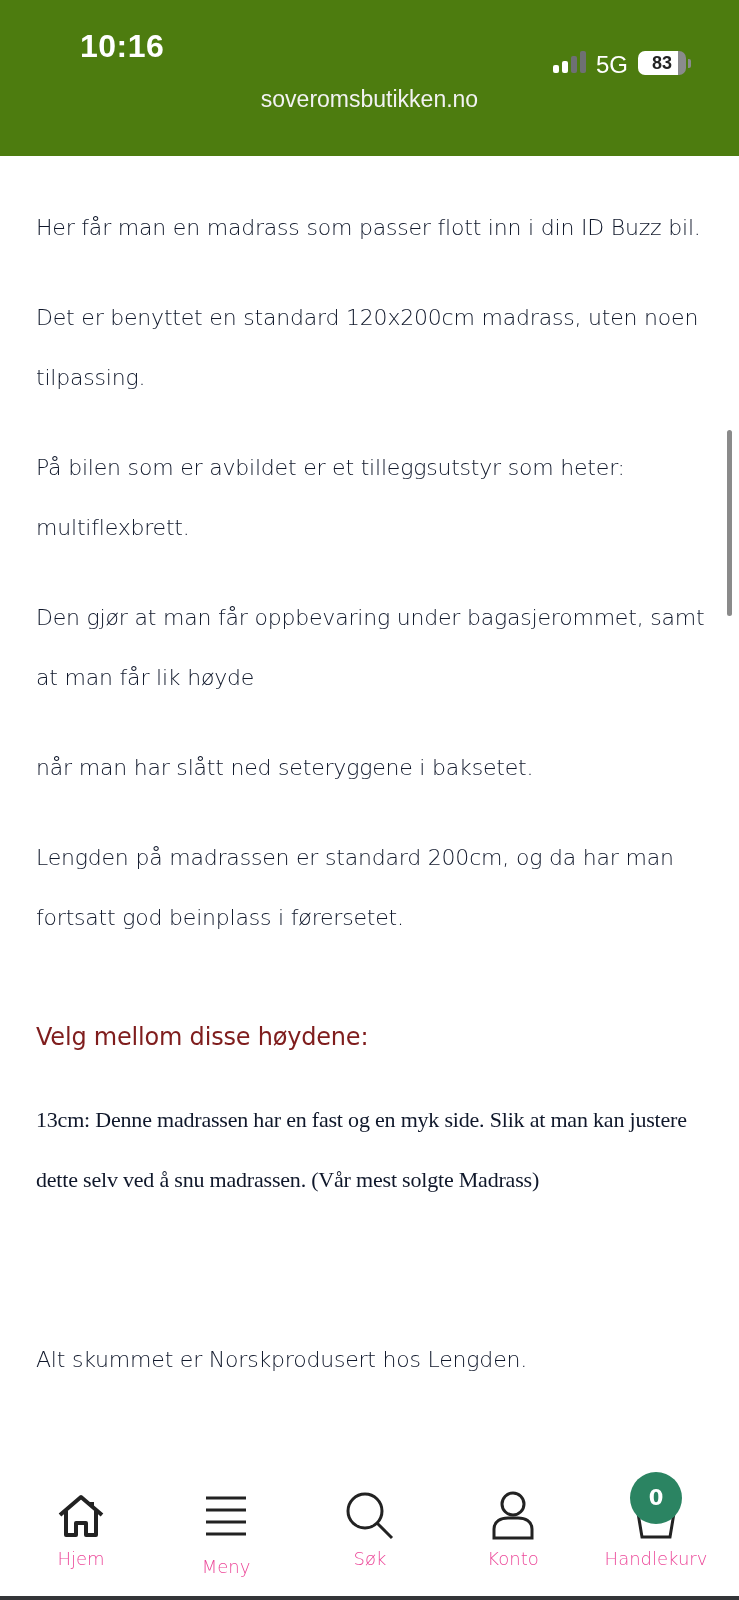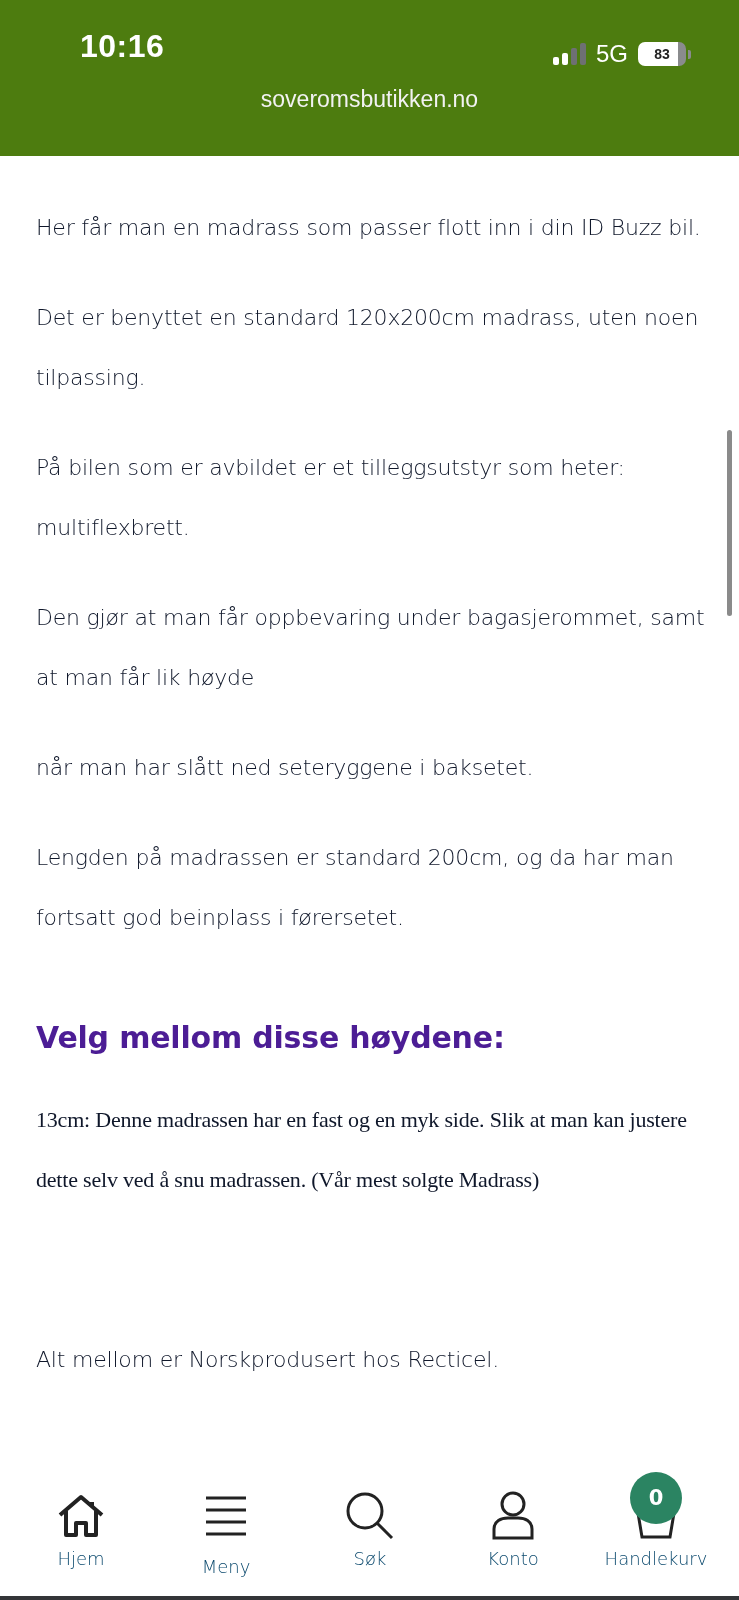--- a/index.html
+++ b/index.html
@@ -7,59 +7,59 @@
     body { font-family: "DejaVu Sans", sans-serif; position: relative; color: #222; }
 
     .status-bar {
       position: absolute; left: 0; top: 0; width: 739px; height: 156px;
       background: #4d7c0f; color: #fff;
     }
     .status-time {
       position: absolute; left: 80px; top: 28px;
       font-family: "Liberation Sans", sans-serif; font-size: 32px; font-weight: 600; letter-spacing: 0.5px;
     }
-    .status-right { position: absolute; right: 48px; top: 40px; display: flex; align-items: center; gap: 10px; }
+    .status-right { position: absolute; right: 48px; top: 51px; display: flex; align-items: flex-start; gap: 10px; }
     .signal { display: flex; align-items: flex-end; gap: 3px; height: 22px; }
     .signal span { display: block; width: 6px; border-radius: 2px; background: #fff; }
     .signal span.dim { background: #6e7073; }
     .net { font-family: "Liberation Sans", sans-serif; font-size: 24px; font-weight: 500; }
     .battery {
       position: relative; width: 48px; height: 24px; border-radius: 7px;
       background: linear-gradient(to right, #ffffff 0%, #ffffff 83%, #8a8b8d 83%, #8a8b8d 100%);
-      color: #222; font-family: "Liberation Sans", sans-serif; font-size: 14px; font-weight: 700;
+      color: #222; font-family: "Liberation Sans", sans-serif; font-size: 18px; font-weight: 700;
       display: flex; align-items: center; justify-content: center;
     }
     .battery-tip { width: 3px; height: 9px; background: #8a8b8d; border-radius: 0 2px 2px 0; margin-left: -8px; }
     .url-bar {
       position: absolute; left: 0; top: 86px; width: 739px; text-align: center;
       font-family: "Liberation Sans", sans-serif; font-size: 23px; color: #f2f2f2;
     }
 
     .content { position: absolute; left: 36px; top: 198px; width: 670px; }
     .para {
       font-size: 22px; line-height: 60px; color: #0f172a; font-weight: 300;
       margin-bottom: 30px; letter-spacing: -0.2px;
     }
-    .heading { font-size: 30px; line-height: 45px; font-weight: 700; color: #4c1d95; }
+    .heading { font-size: 24px; line-height: 45px; font-weight: 400; color: #7f1d1d; }
 
     .scrollbar {
       position: absolute; left: 727px; top: 430px; width: 5px; height: 186px;
       background: #8a8a8a; border-radius: 3px;
     }
 
     .bottom-nav {
       position: absolute; left: 0; top: 1448px; width: 739px; height: 152px;
       background: #ffffff;
     }
     .nav-item {
       position: absolute; top: 0; width: 140px; text-align: center;
       display: flex; flex-direction: column; align-items: center;
     }
     .nav-icon { width: 56px; height: 56px; margin-top: 40px; display: flex; align-items: center; justify-content: center; }
-    .nav-label { font-size: 18px; color: #0c4a6e; margin-top: 4px; font-weight: 300; }
+    .nav-label { font-size: 18px; color: #ec4899; margin-top: 4px; font-weight: 300; }
     .cart-badge {
       position: absolute; top: 24px; left: 50%; margin-left: -26px;
       width: 52px; height: 52px; border-radius: 50%; background: #2b8462; color: #fff;
       font-size: 21px; font-weight: 700; display: flex; align-items: center; justify-content: center;
     }
     .home-indicator-bar {
       position: absolute; left: 0; top: 1596px; width: 739px; height: 4px; background: #333538;
     }
   </style>
 </head>
@@ -87,21 +87,21 @@
 
 <div class="content">
   <p class="para">Her får man en madrass som passer flott inn i din ID Buzz bil.</p>
   <p class="para">Det er benyttet en standard 120x200cm madrass, uten noen tilpassing.</p>
   <p class="para">På bilen som er avbildet er et tilleggsutstyr som heter: multiflexbrett.</p>
   <p class="para">Den gjør at man får oppbevaring under bagasjerommet, samt at man får lik høyde</p>
   <p class="para">når man har slått ned seteryggene i baksetet.</p>
   <p class="para" style="margin-bottom:67px;">Lengden på madrassen er standard 200cm, og da har man fortsatt god beinplass i førersetet.</p>
   <p class="para heading">Velg mellom disse høydene:</p>
   <p class="para" style="margin-bottom:120px;font-family:Liberation Serif, serif;">13cm: Denne madrassen har en fast og en myk side. Slik at man kan justere dette selv ved å snu madrassen. (Vår mest solgte Madrass)</p>
-  <p class="para">Alt mellom er Norskprodusert hos Recticel.</p>
+  <p class="para">Alt skummet er Norskprodusert hos Lengden.</p>
 </div>
 
 <div class="scrollbar"></div>
 
 <div class="bottom-nav">
   <div class="nav-item" style="left:11px;">
     <div class="nav-icon">
       <svg width="50" height="46" viewBox="0 0 50 46" fill="none" stroke="#222" stroke-width="4" stroke-linejoin="round">
         <path d="M4 22 L25 4 L46 22"></path>
         <path d="M10 18 V42 H20 V30 H30 V42 H40 V18"></path>

